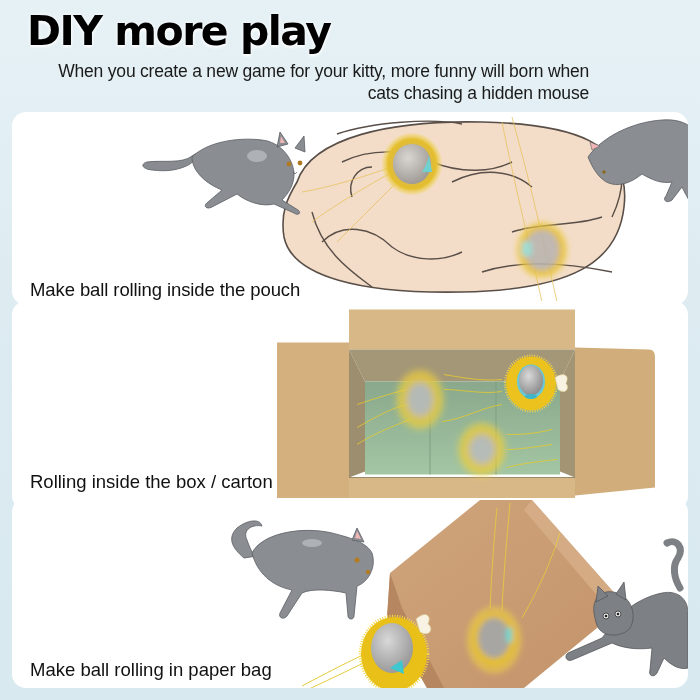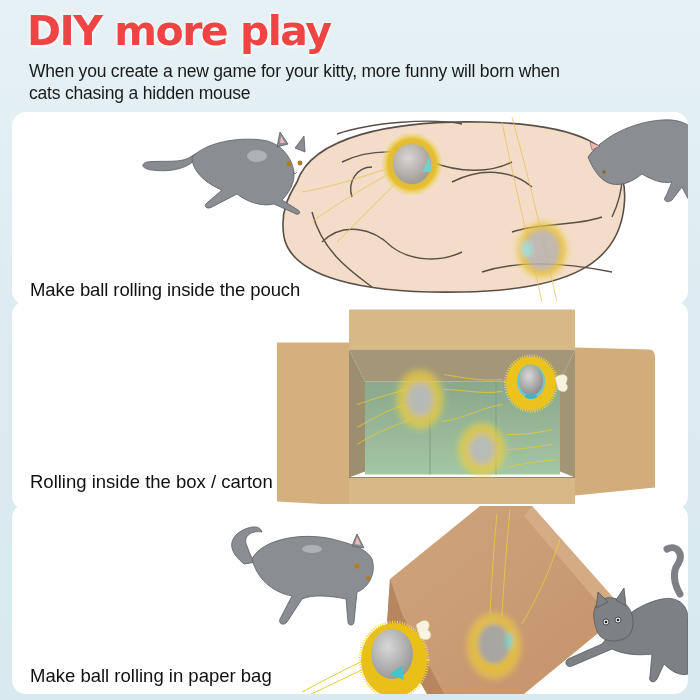--- a/index.html
+++ b/index.html
@@ -7,37 +7,38 @@
   body {
     background: linear-gradient(180deg, #e6f1f5 0%, #dcebf1 50%, #d8e9f0 100%);
     font-family: "DejaVu Sans", "Liberation Sans", sans-serif;
     position: relative;
   }
   .page { position: absolute; left: 0; top: 0; width: 700px; height: 700px; }
   .title {
     position: absolute; left: 27px; top: 4px;
     font-family: "DejaVu Sans", sans-serif;
     font-weight: bold; font-size: 41px; letter-spacing: -1.5px;
-    color: #ef4444;
+    color: #000000;
     text-shadow: 0 2px 3px rgba(255,255,255,0.9), 0 0 4px rgba(255,255,255,0.8);
     line-height: 54px;
   }
   .subtitle {
     position: absolute; left: 29px; top: 60px; width: 560px;
     font-family: "Liberation Sans", sans-serif;
     font-size: 17.5px; line-height: 22px; color: #1a1a1a;
     letter-spacing: -0.2px;
+    text-align: right;
   }
   .panel {
     position: absolute; left: 12px; width: 676px;
     background: #ffffff; border-radius: 14px; overflow: hidden;
   }
   .panel-1 { top: 112px; height: 193px; }
   .panel-2 { top: 301px; height: 209px; }
-  .panel-3 { top: 498px; height: 190px; margin-top: 6px; }
+  .panel-3 { top: 498px; height: 190px; }
   .panel svg.art { position: absolute; left: 0; top: 0; width: 676px; height: 100%; }
   .caption {
     position: absolute; left: 18px;
     font-family: "Liberation Sans", sans-serif;
     font-size: 18.5px; color: #111; letter-spacing: -0.1px;
     white-space: nowrap;
   }
   .panel-1 .caption { top: 166px; }
 </style>
 </head>

